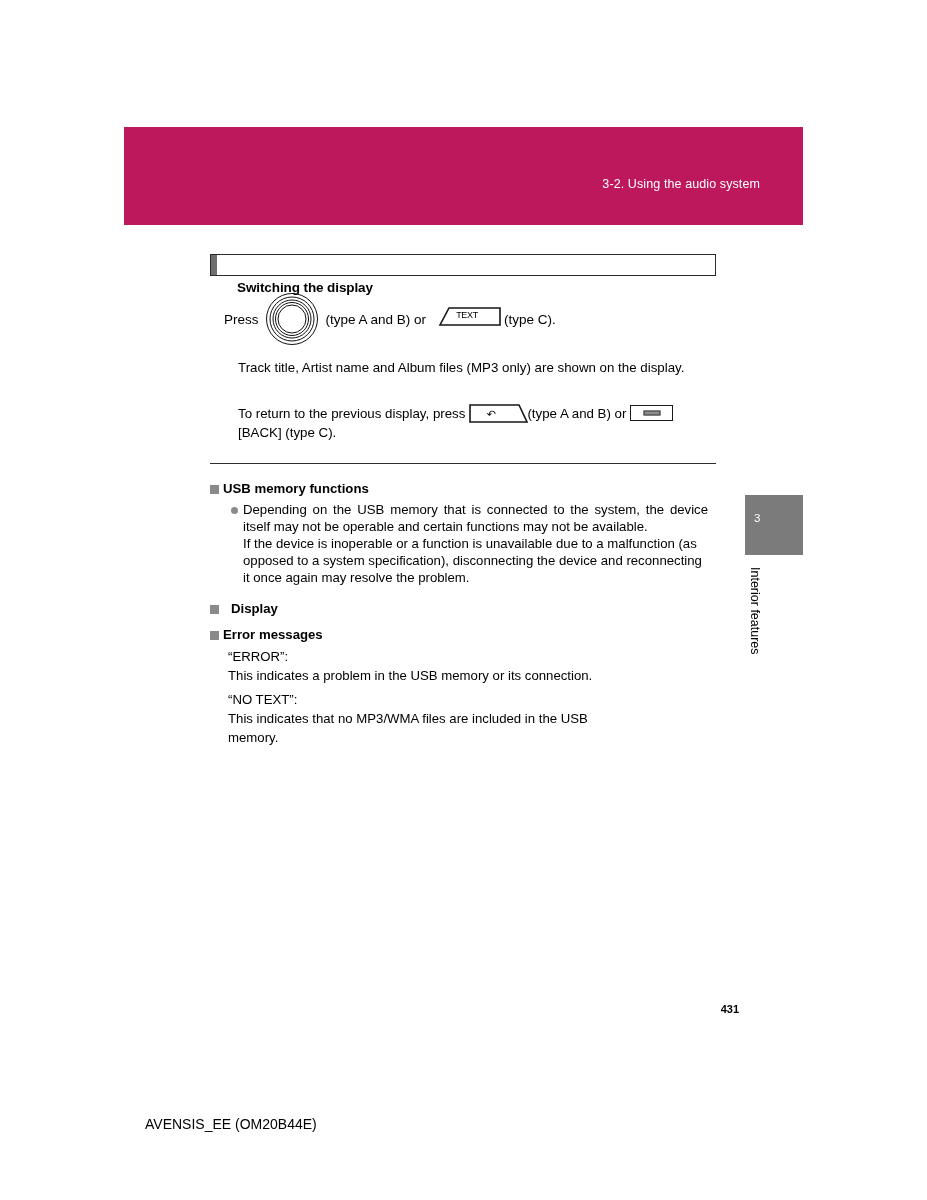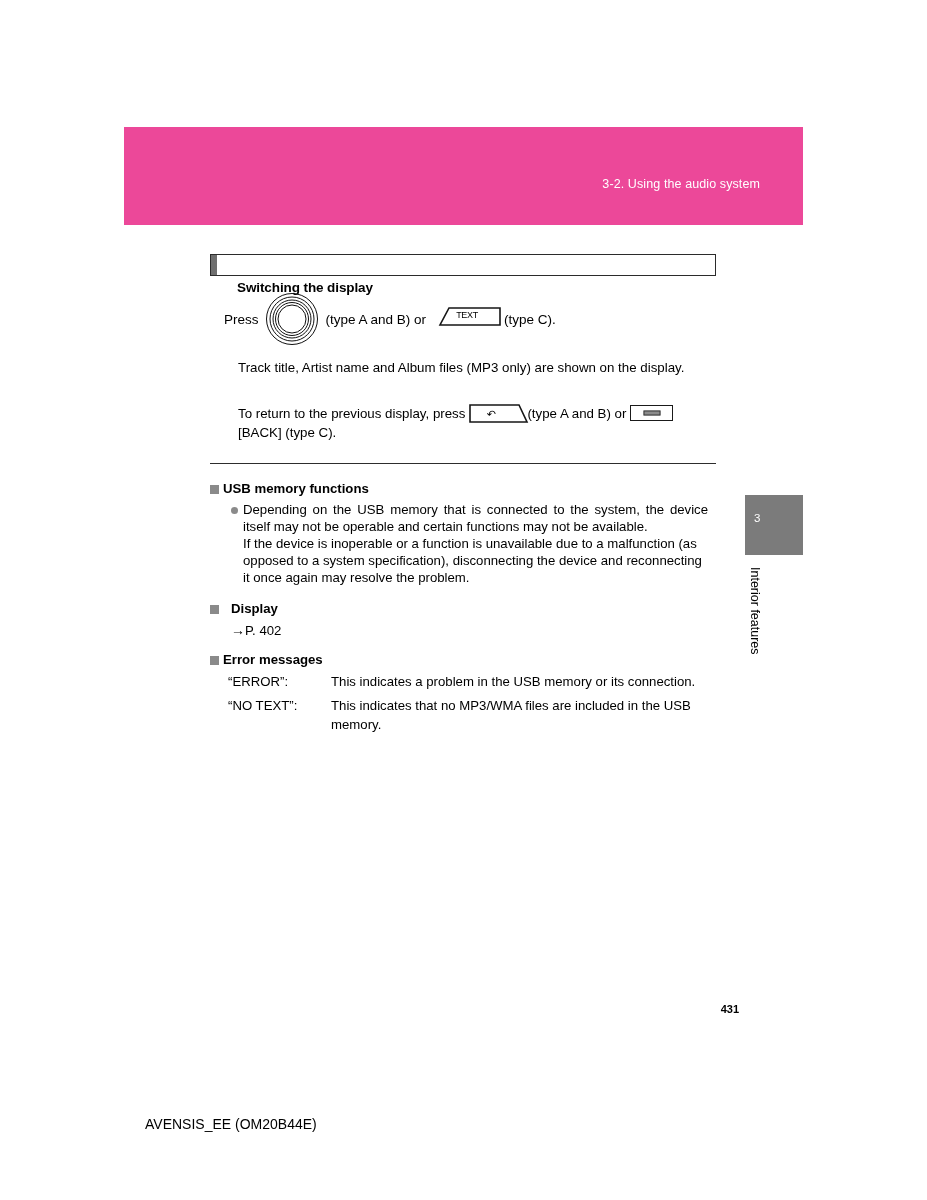--- a/index.html
+++ b/index.html
@@ -17,21 +17,21 @@
     overflow: hidden;
   }
 
   
   .header-band {
     position: absolute;
     left: 124px;
     top: 127px;
     width: 679px;
     height: 98px;
-    background: #ec4899;
+    background: #be185d;
   }
   .header-chapter-title {
     position: absolute;
     right: 43px;
     bottom: 34px;
     color: #ffffff;
     font-size: 12.5px;
     letter-spacing: 0.1px;
     white-space: nowrap;
   }
@@ -219,20 +219,21 @@
   }
   .arrow-glyph { font-size: 14px; }
 
   .err-table { padding-left: 18px; margin-top: 3px; }
   .err-row {
     display: flex;
     align-items: flex-start;
     font-size: 13.2px;
     line-height: 19px;
     margin-bottom: 5px;
+    flex-direction: column;
   }
   .err-key { width: 103px; flex: 0 0 auto; white-space: nowrap; }
   .err-val { width: 380px; }
 
   
   .side-tab {
     position: absolute;
     left: 745px;
     top: 495px;
     width: 58px;
@@ -333,23 +334,20 @@
       <span class="lastline" style="display:block">If the device is inoperable or a function is unavailable due to a malfunction (as opposed to a system specification), disconnecting the device and reconnecting it once again may resolve the problem.</span>
     </span>
   </div>
 
 
   <div class="note-head" style="margin-top:15px;gap:8px;">
     <span class="sq"></span>
     <span>Display</span>
   </div>
 
-  <div class="pref">
-    <span class="arrow-glyph">→</span><span>P. 402</span>
-  </div>
 
   <div class="note-head" style="margin-top:11px;">
     <span class="sq"></span>
     <span>Error messages</span>
   </div>
 
   <div class="err-table">
     <div class="err-row">
       <span class="err-key">“ERROR”:</span>
       <span class="err-val">This indicates a problem in the USB memory or its connection.</span>

